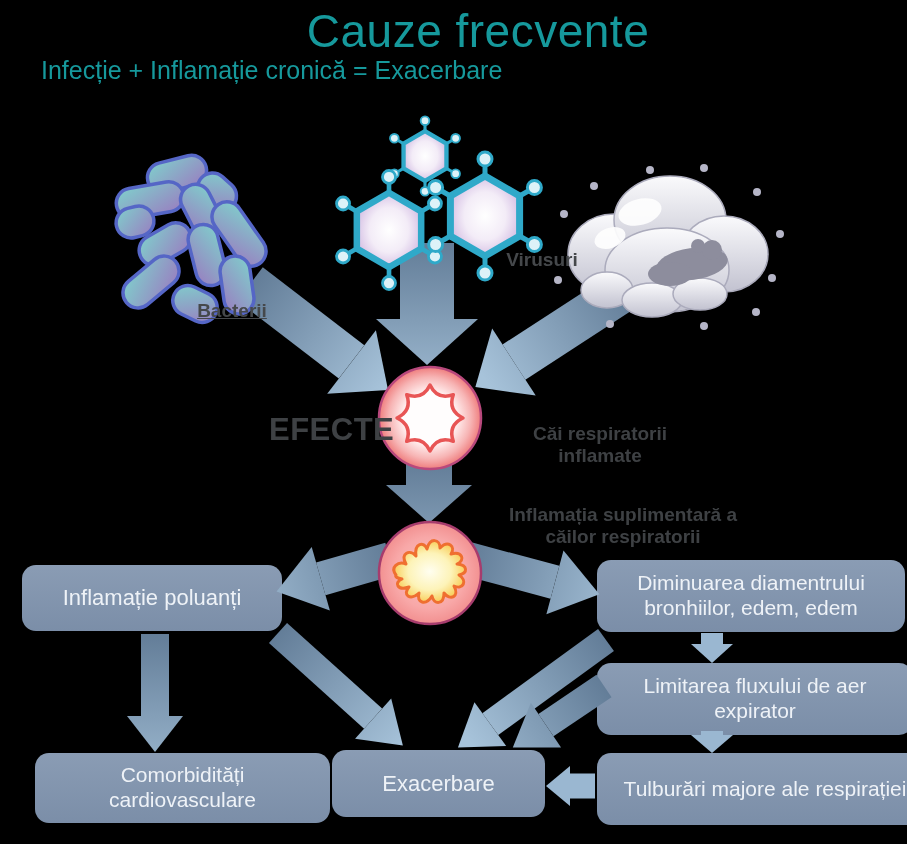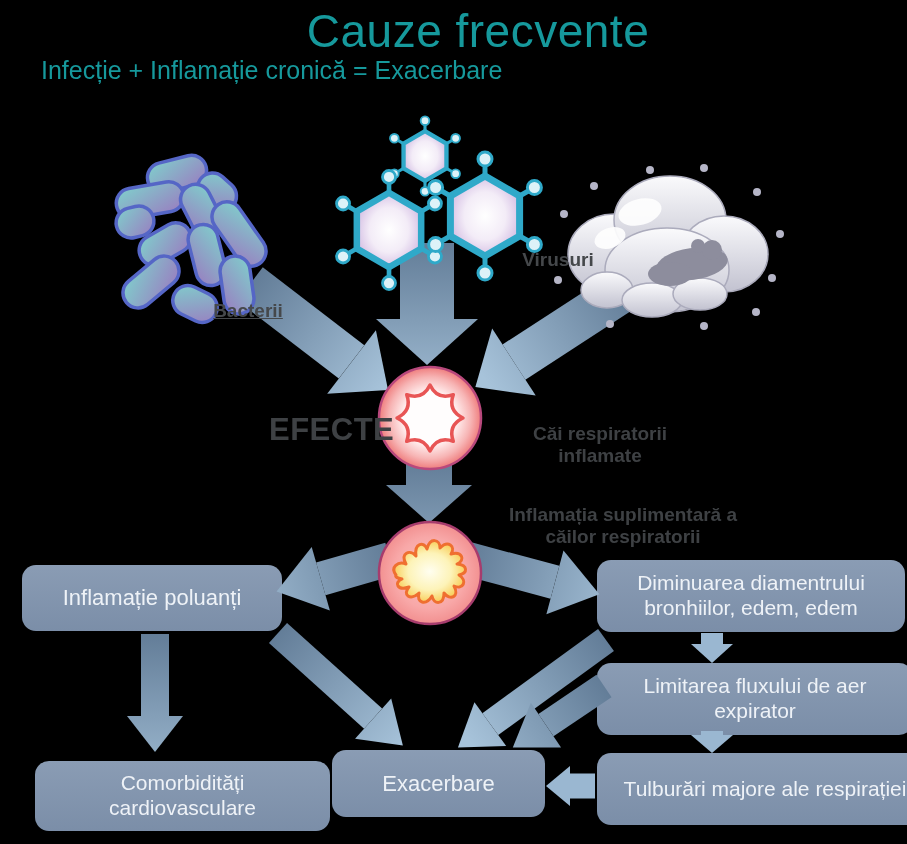--- a/index.html
+++ b/index.html
@@ -9,21 +9,21 @@
   }
   .title{
     position:absolute;left:0;top:4px;width:874px;text-align:center;
     font-size:46px;color:#16999c;letter-spacing:0.5px;
   }
   .subtitle{
     position:absolute;left:0;top:56px;width:874px;text-align:left;
     font-size:25px;color:#16999c;
   }
   .srclabel{
-    position:absolute;color:#45484b;font-weight:bold;font-size:19px;text-align:center;margin-left:16px;
+    position:absolute;color:#45484b;font-weight:bold;font-size:19px;text-align:center;
   }
   .effects{
     position:absolute;left:228px;top:412px;font-size:31px;font-weight:bold;
     color:#3e4144;letter-spacing:0.5px;
   }
   .stage-label{
     position:absolute;color:#3e4144;font-weight:bold;font-size:19px;
     text-align:center;line-height:1.15;
   }
   .node-box{
@@ -47,21 +47,21 @@
   </div>
   <div class="node-box" style="left:597px;top:560px;width:288px;height:72px;font-size:21px;padding:0 10px;">
     <span>Diminuarea diamentrului bronhiilor, edem, edem</span>
   </div>
   <div class="node-box" style="left:597px;top:663px;width:288px;height:72px;font-size:21px;padding:0 14px;">
     <span>Limitarea fluxului de aer expirator</span>
   </div>
   <div class="node-box" style="left:597px;top:753px;width:288px;height:72px;font-size:21px;padding:0 24px;">
     <span>Tulburări majore ale respirației</span>
   </div>
-  <div class="node-box" style="left:35px;top:753px;width:255px;height:70px;font-size:21px;padding:0 20px;margin-top:8px;">
+  <div class="node-box" style="left:35px;top:753px;width:255px;height:70px;font-size:21px;padding:0 20px;">
     <span>Comorbidități cardiovasculare</span>
   </div>
   <div class="node-box" style="left:332px;top:750px;width:213px;height:67px;font-size:22px;">
     <span>Exacerbare</span>
   </div>
 
   <svg id="svg-layer" width="907" height="844" viewBox="0 0 907 844">
     <defs>
       <linearGradient id="gA" gradientUnits="userSpaceOnUse" x1="-10" y1="0" x2="170" y2="0">
         <stop offset="0" stop-color="#5f7994"></stop>

